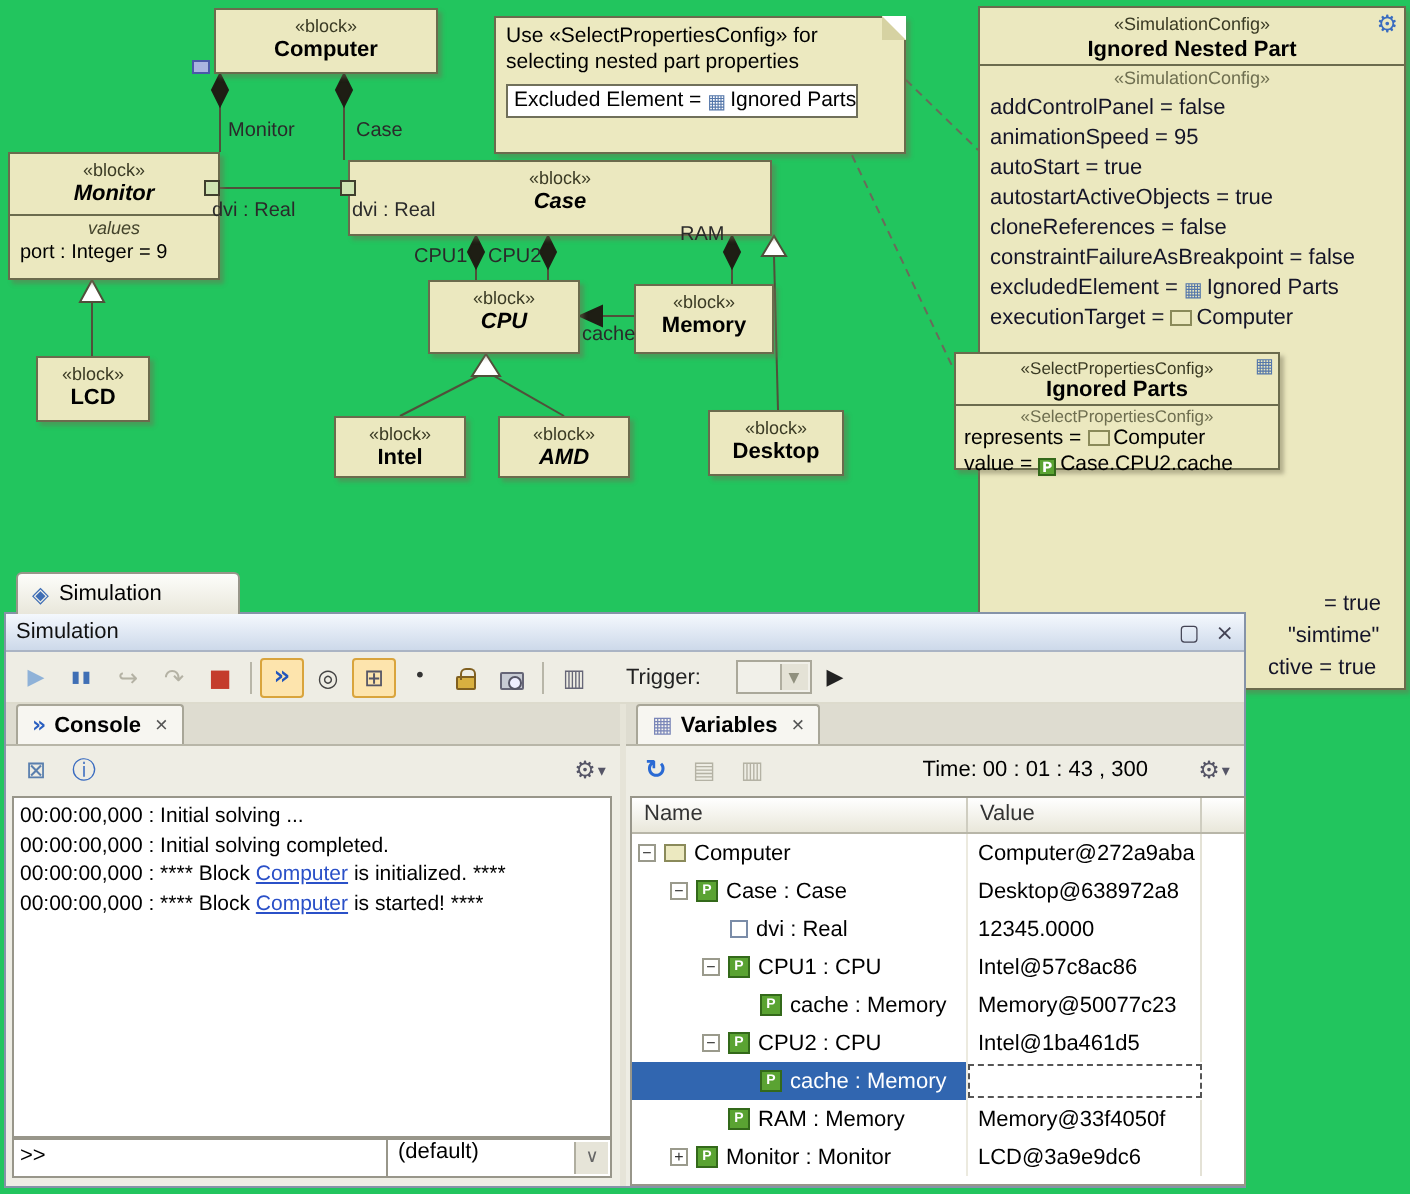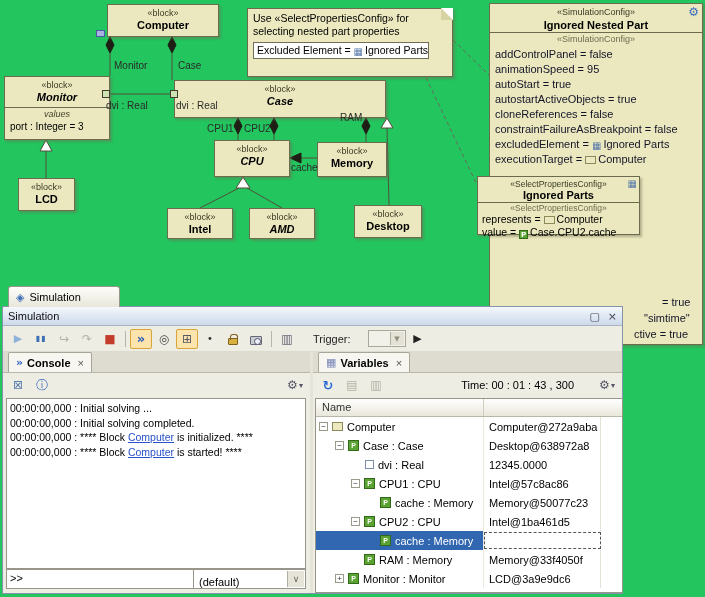--- a/index.html
+++ b/index.html
@@ -161,21 +161,21 @@
   .time { margin-left:auto; margin-right:20px; color:#000; white-space:nowrap; }
 
   .log { position:absolute; left:3px; top:46px; width:300px; height:171px; background:#fff;
          border:1px solid #98968a; font-size:10.5px; line-height:14.5px; padding:2px 3px;
          overflow:hidden; text-align:left; white-space:nowrap; }
   .loglink { color:#2a50c8; text-decoration:underline; cursor:pointer; }
   .console-input-row { position:absolute; left:3px; bottom:4px; width:300px; height:20px; display:flex; }
   .prompt-field { width:188px; background:#fff; border:1px solid #98968a; padding:2px 3px;
                   font-size:11px; text-align:left; }
   .combo { flex:1; background:#fff; border:1px solid #98968a; border-left:none; position:relative;
-           display:flex; align-items:flex-end; padding-left:5px; font-size:11px; }
+           display:flex; align-items:flex-start; padding-left:5px; font-size:11px; }
   .combo-btn { position:absolute; right:1px; top:1px; bottom:1px; width:17px; background:#e6e4d8;
                border-left:1px solid #b0aea0; display:flex; align-items:center; justify-content:center;
                color:#666; font-size:9px; font-family:"DejaVu Sans",sans-serif; }
 
   .vtable { position:absolute; left:2px; top:46px; width:308px; height:195px; background:#fff;
             border:1px solid #98968a; overflow:hidden; }
   .vhead { height:18px; display:flex; background:linear-gradient(#ffffff,#e9e7da);
            border-bottom:1px solid #b8b6a8; color:#333; }
   .hname { width:168px; padding:2px 0 0 6px; border-right:1px solid #cfcdc0; text-align:left; }
   .hval  { width:117px; padding:2px 0 0 6px; border-right:1px solid #cfcdc0; text-align:left; }
@@ -260,21 +260,21 @@
     <div class="stereo">«block»</div>
     <div class="bname">Computer</div>
   </div>
   <span class="structi"></span>
 
   <div class="blk it b-monitor">
     <div class="stereo">«block»</div>
     <div class="bname">Monitor</div>
     <div class="cmp-sep"></div>
     <div class="cmp-label">values</div>
-    <div class="cmp-line">port : Integer = 3</div>
+    <div class="cmp-line">port : Integer = 9</div>
   </div>
 
   <div class="blk it b-case">
     <div class="stereo">«block»</div>
     <div class="bname">Case</div>
   </div>
 
   <div class="blk it b-cpu">
     <div class="stereo">«block»</div>
     <div class="bname">CPU</div>
@@ -497,20 +497,21 @@
             <span class="time">Time: 00 : 01 : 43 , 300</span>
             <span class="tbtn">
                 <span class="g-gear">⚙</span>
                 <span class="g-dd">▾</span>
               </span>
           </div>
 
           <div class="vtable">
             <div class="vhead">
               <span class="hname">Name</span>
+              <span class="hval">Value</span>
             </div>
 
             <div class="vrow">
               <div class="ncell lvl0">
                   <span class="exp">−</span>
                   <span class="ti ti-block"></span>
                   <span class="rname">Computer</span>
                 </div>
               <div class="vcell">Computer@272a9aba</div>
             </div>

